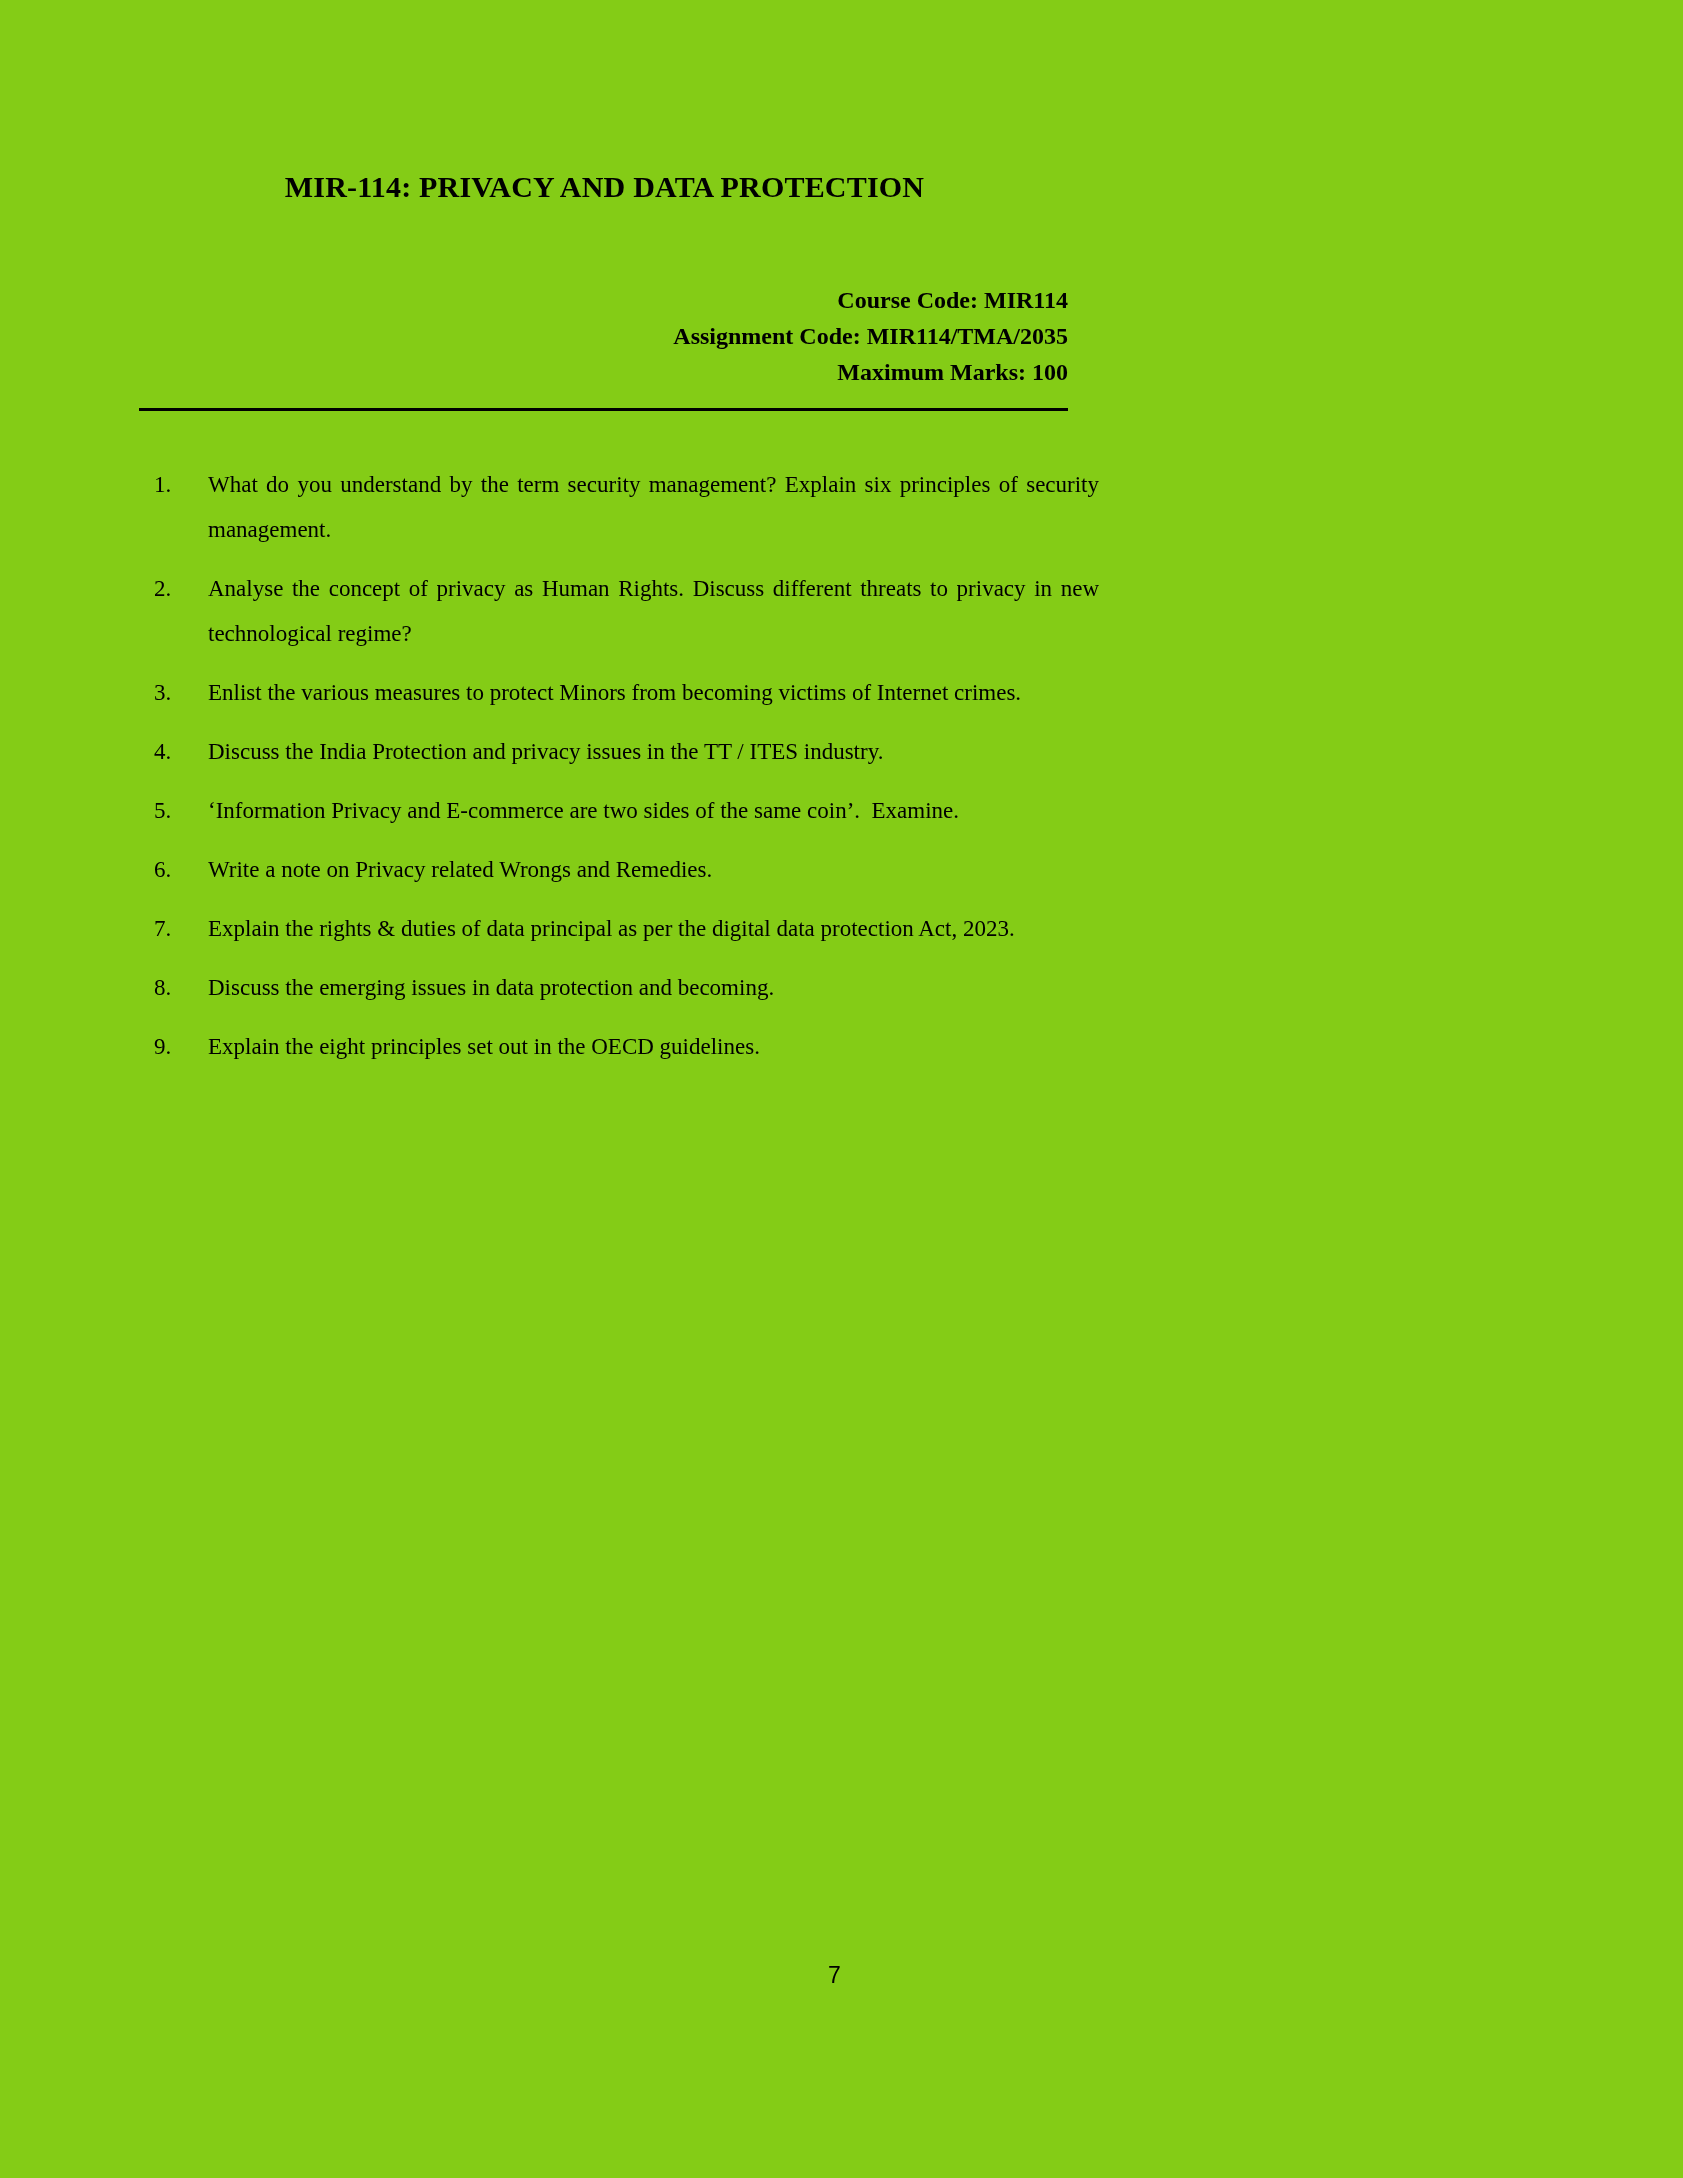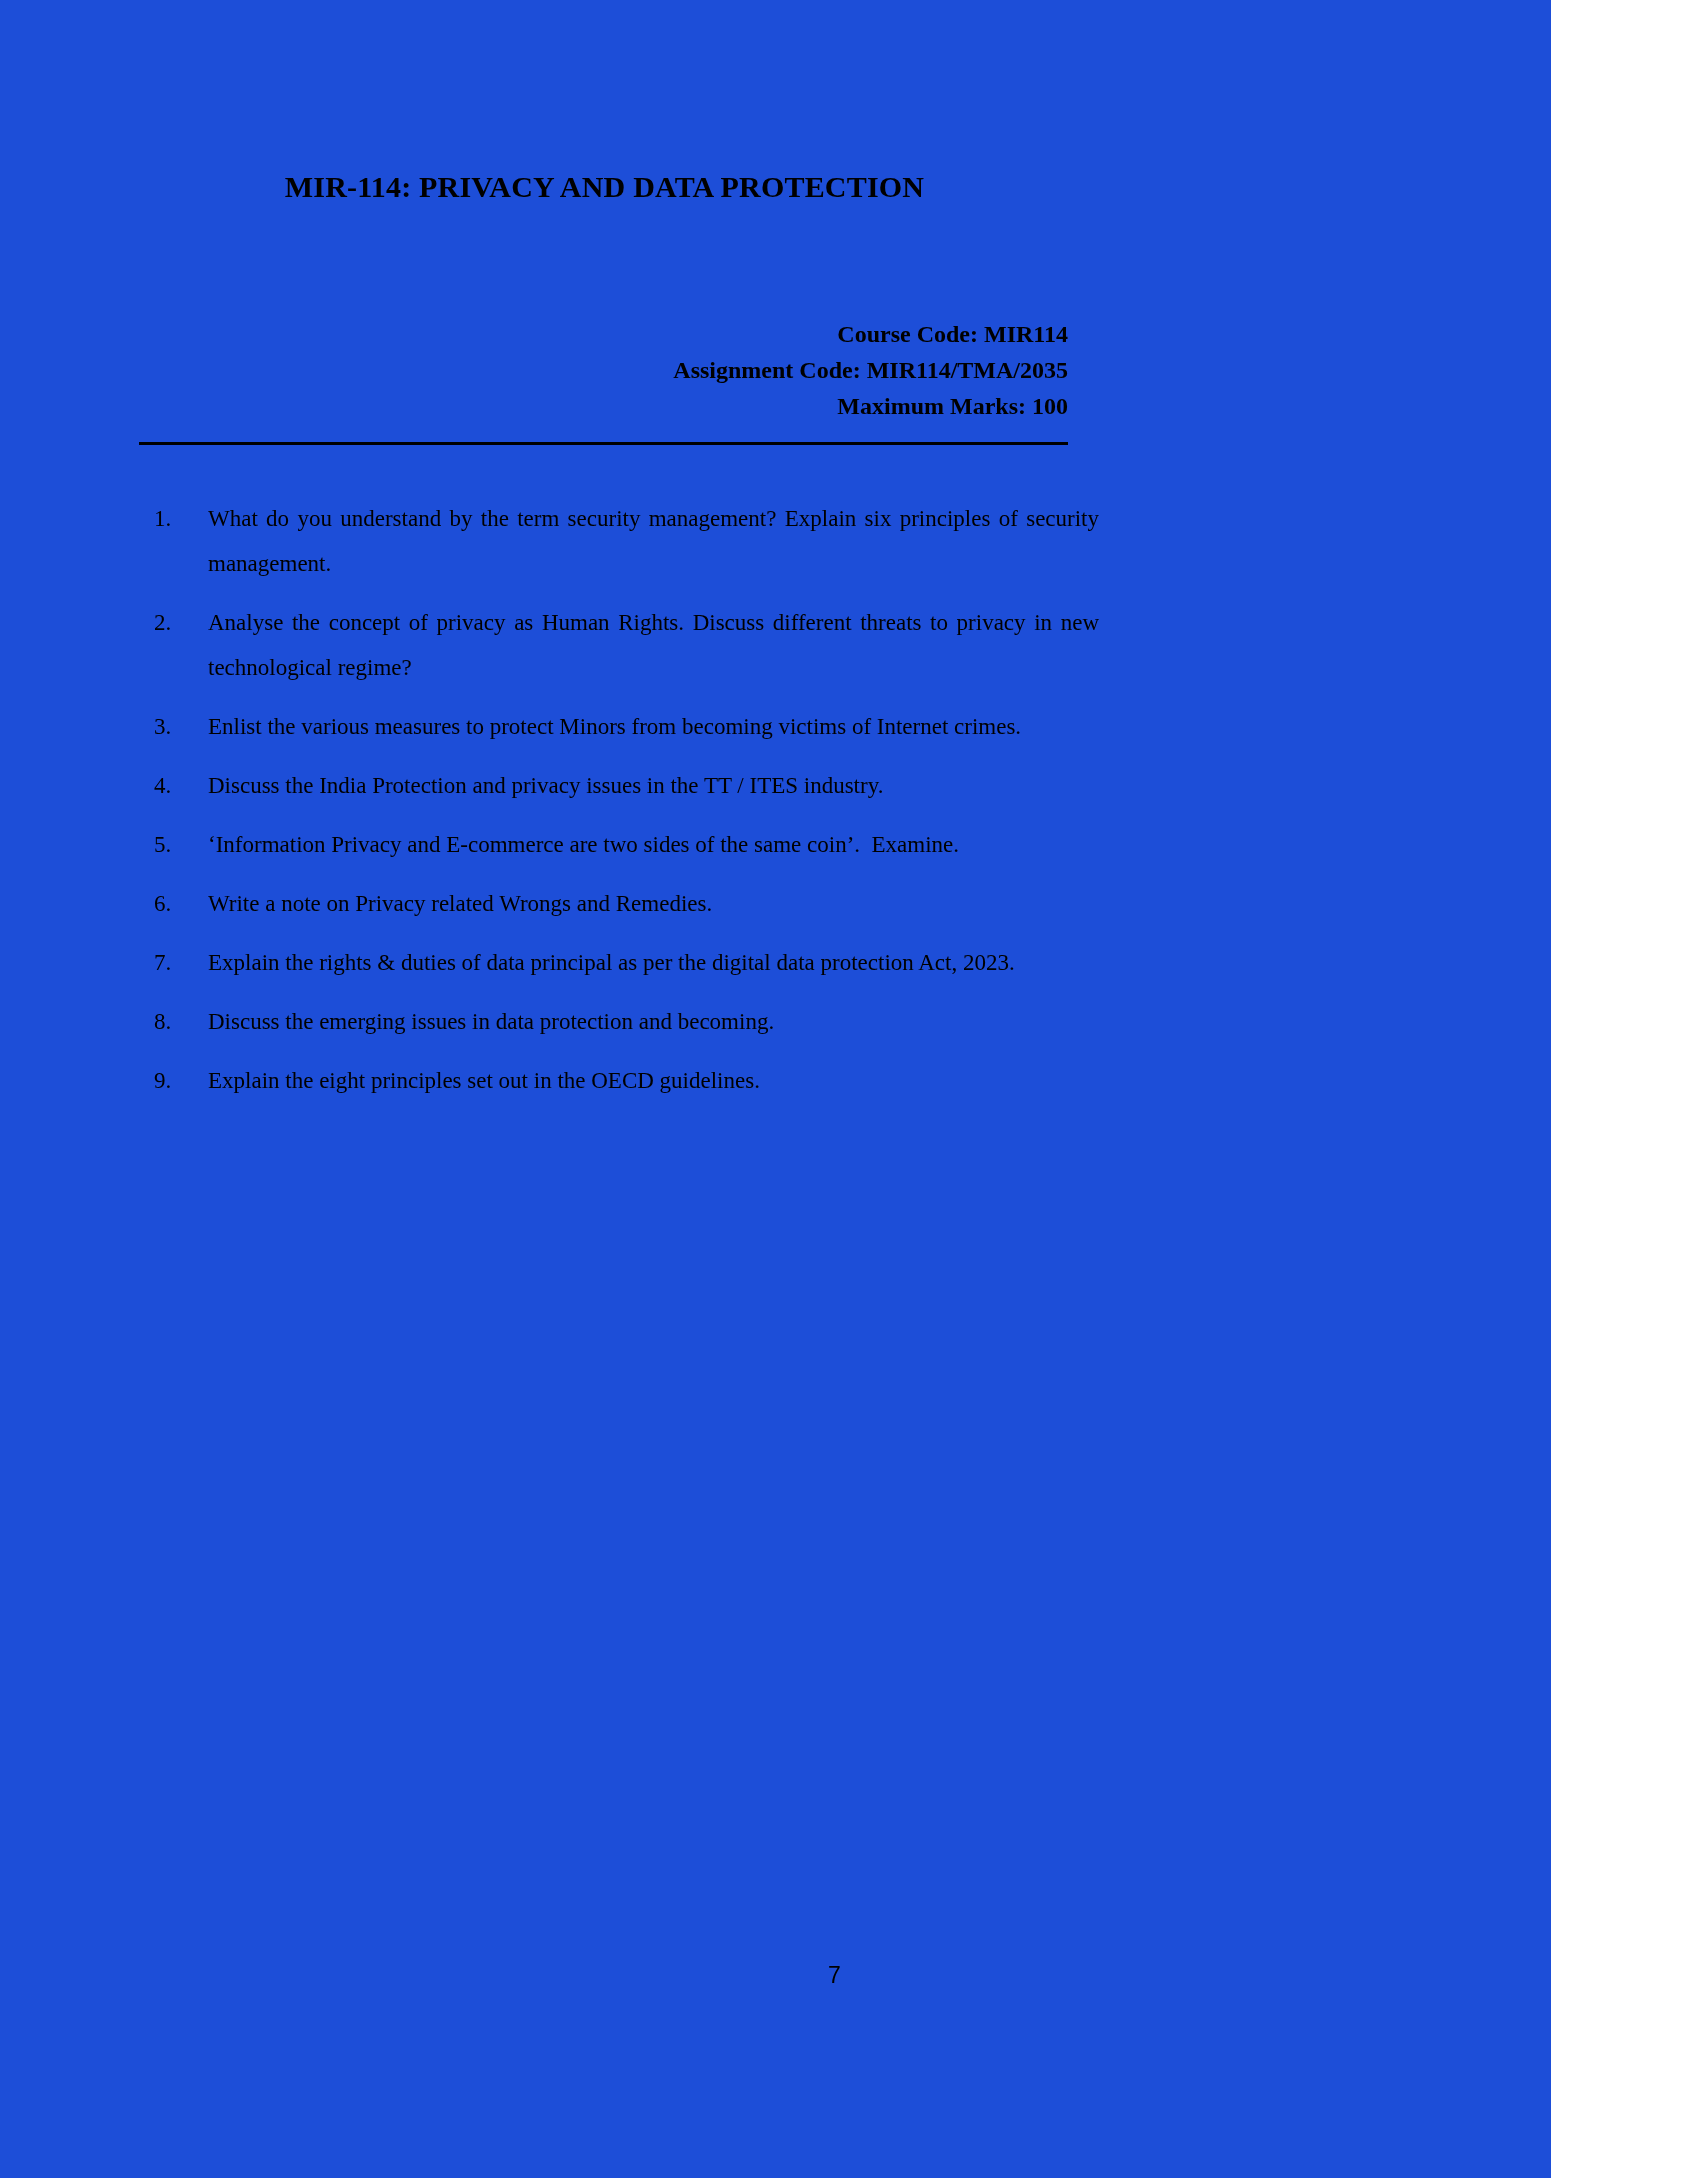--- a/index.html
+++ b/index.html
@@ -2,43 +2,43 @@
 <html><head>
 <meta charset="utf-8">
 <style>
   html, body {
     margin: 0;
     padding: 0;
     background: #ffffff;
   }
   .page {
     position: relative;
-    width: 1551px;
+    width: 1683px;
     height: 2178px;
-    background: #1d4ed8;
+    background: #84cc16;
     font-family: "Liberation Serif", serif;
     color: #000000;
     overflow: hidden;
   }
   .content {
     position: absolute;
     left: 139px;
     top: 0;
     width: 960px;
   }
   .doc-title {
     padding-top: 170px;
     width: 931px;
     text-align: center;
     font-size: 30px;
     font-weight: bold;
     letter-spacing: 0.2px;
   }
   .header-info {
-    margin-top: 112px;
+    margin-top: 78px;
     width: 929px;
     text-align: right;
     font-weight: bold;
     font-size: 24px;
     line-height: 36px;
   }
   .header-info .line { white-space: nowrap; }
   .rule {
     margin-top: 18px;
     width: 929px;

